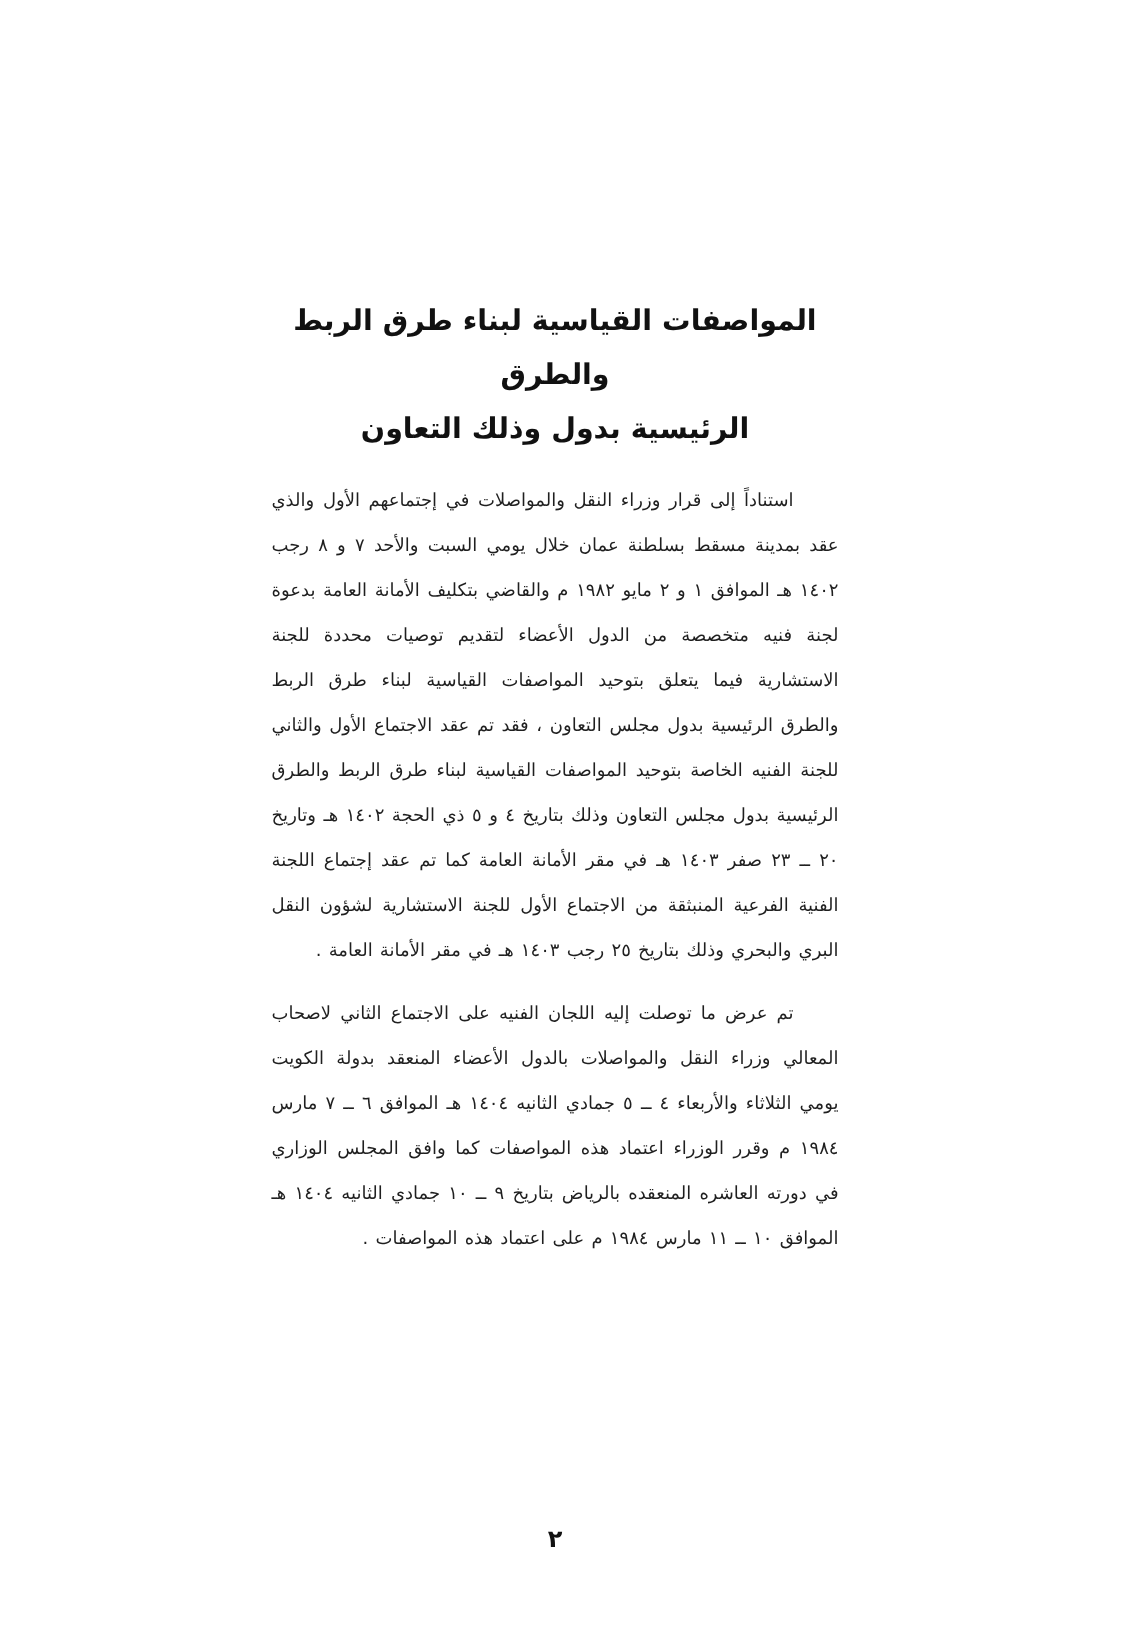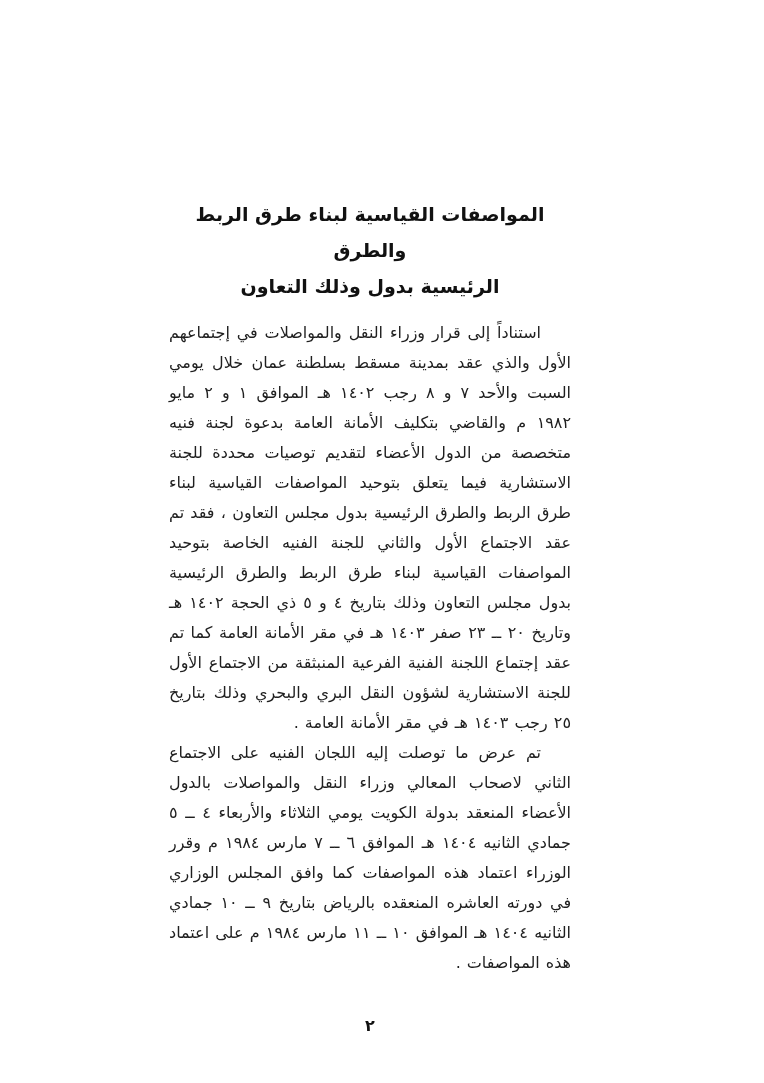--- a/index.html
+++ b/index.html
@@ -34,22 +34,22 @@
     font-weight: bold;
     font-size: 19px;
     line-height: 36px;
     color: #111111;
     margin: 0 0 14px 0;
   }
   .doc-title .t-line {
     display: block;
   }
   .body-text p {
-    margin: 0;
-    font-size: 16px;
+    margin: 12px;
+    font-size: 12px;
     line-height: 30px;
     text-align: justify;
     text-indent: 30px;
     color: #1f1f1f;
     word-spacing: 1px;
   }
   .page-number {
     position: absolute;
     bottom: 48px;
     left: 0;

